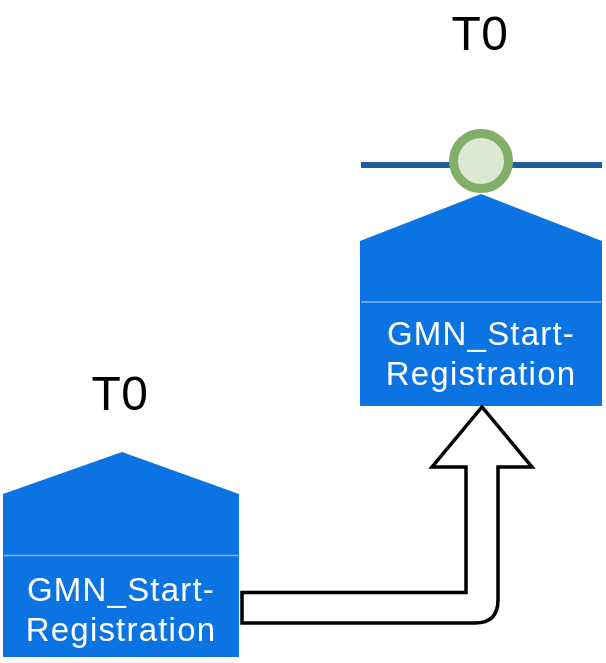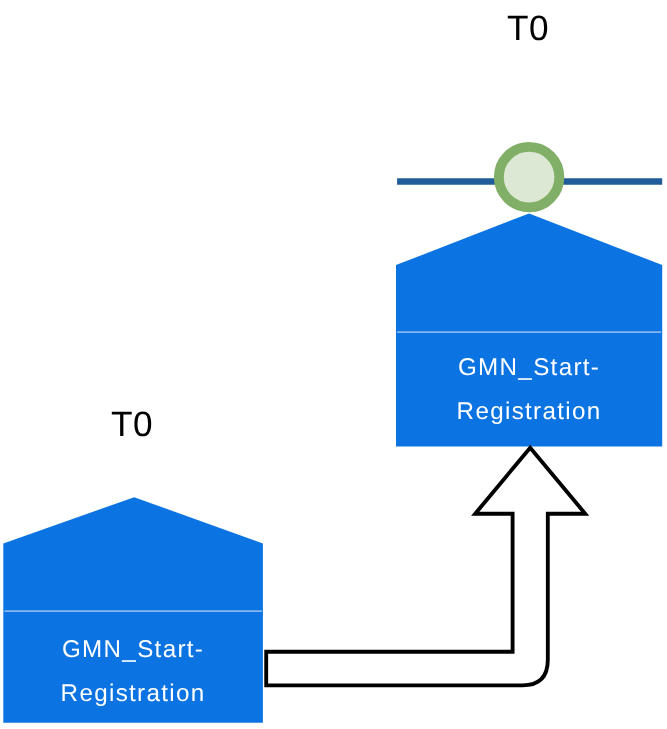--- a/index.html
+++ b/index.html
@@ -8,32 +8,32 @@
     width:606px;height:663px;
     background:#ffffff;
     overflow:hidden;
     font-family:"Liberation Sans", sans-serif;
   }
   .canvas svg{position:absolute;left:0;top:0;}
   .time-label{
     position:absolute;
     width:120px;
     text-align:center;
-    font-size:32px;
+    font-size:48px;
     color:#000000;
     line-height:1.1;
     letter-spacing:0.5px;
   }
   .time-label.top{left:420px;top:8px;}
   .time-label.bottom{left:60px;top:368px;}
   .node-label{
     position:absolute;
     text-align:center;
     color:#ffffff;
-    font-size:22px;
+    font-size:33px;
     line-height:40px;
     letter-spacing:1.2px;
     white-space:nowrap;
   }
   .node-label.right{left:360px;top:314px;width:242px;}
   .node-label.left{left:2px;top:570px;width:238px;}
 </style>
 </head>
 <body>
 

